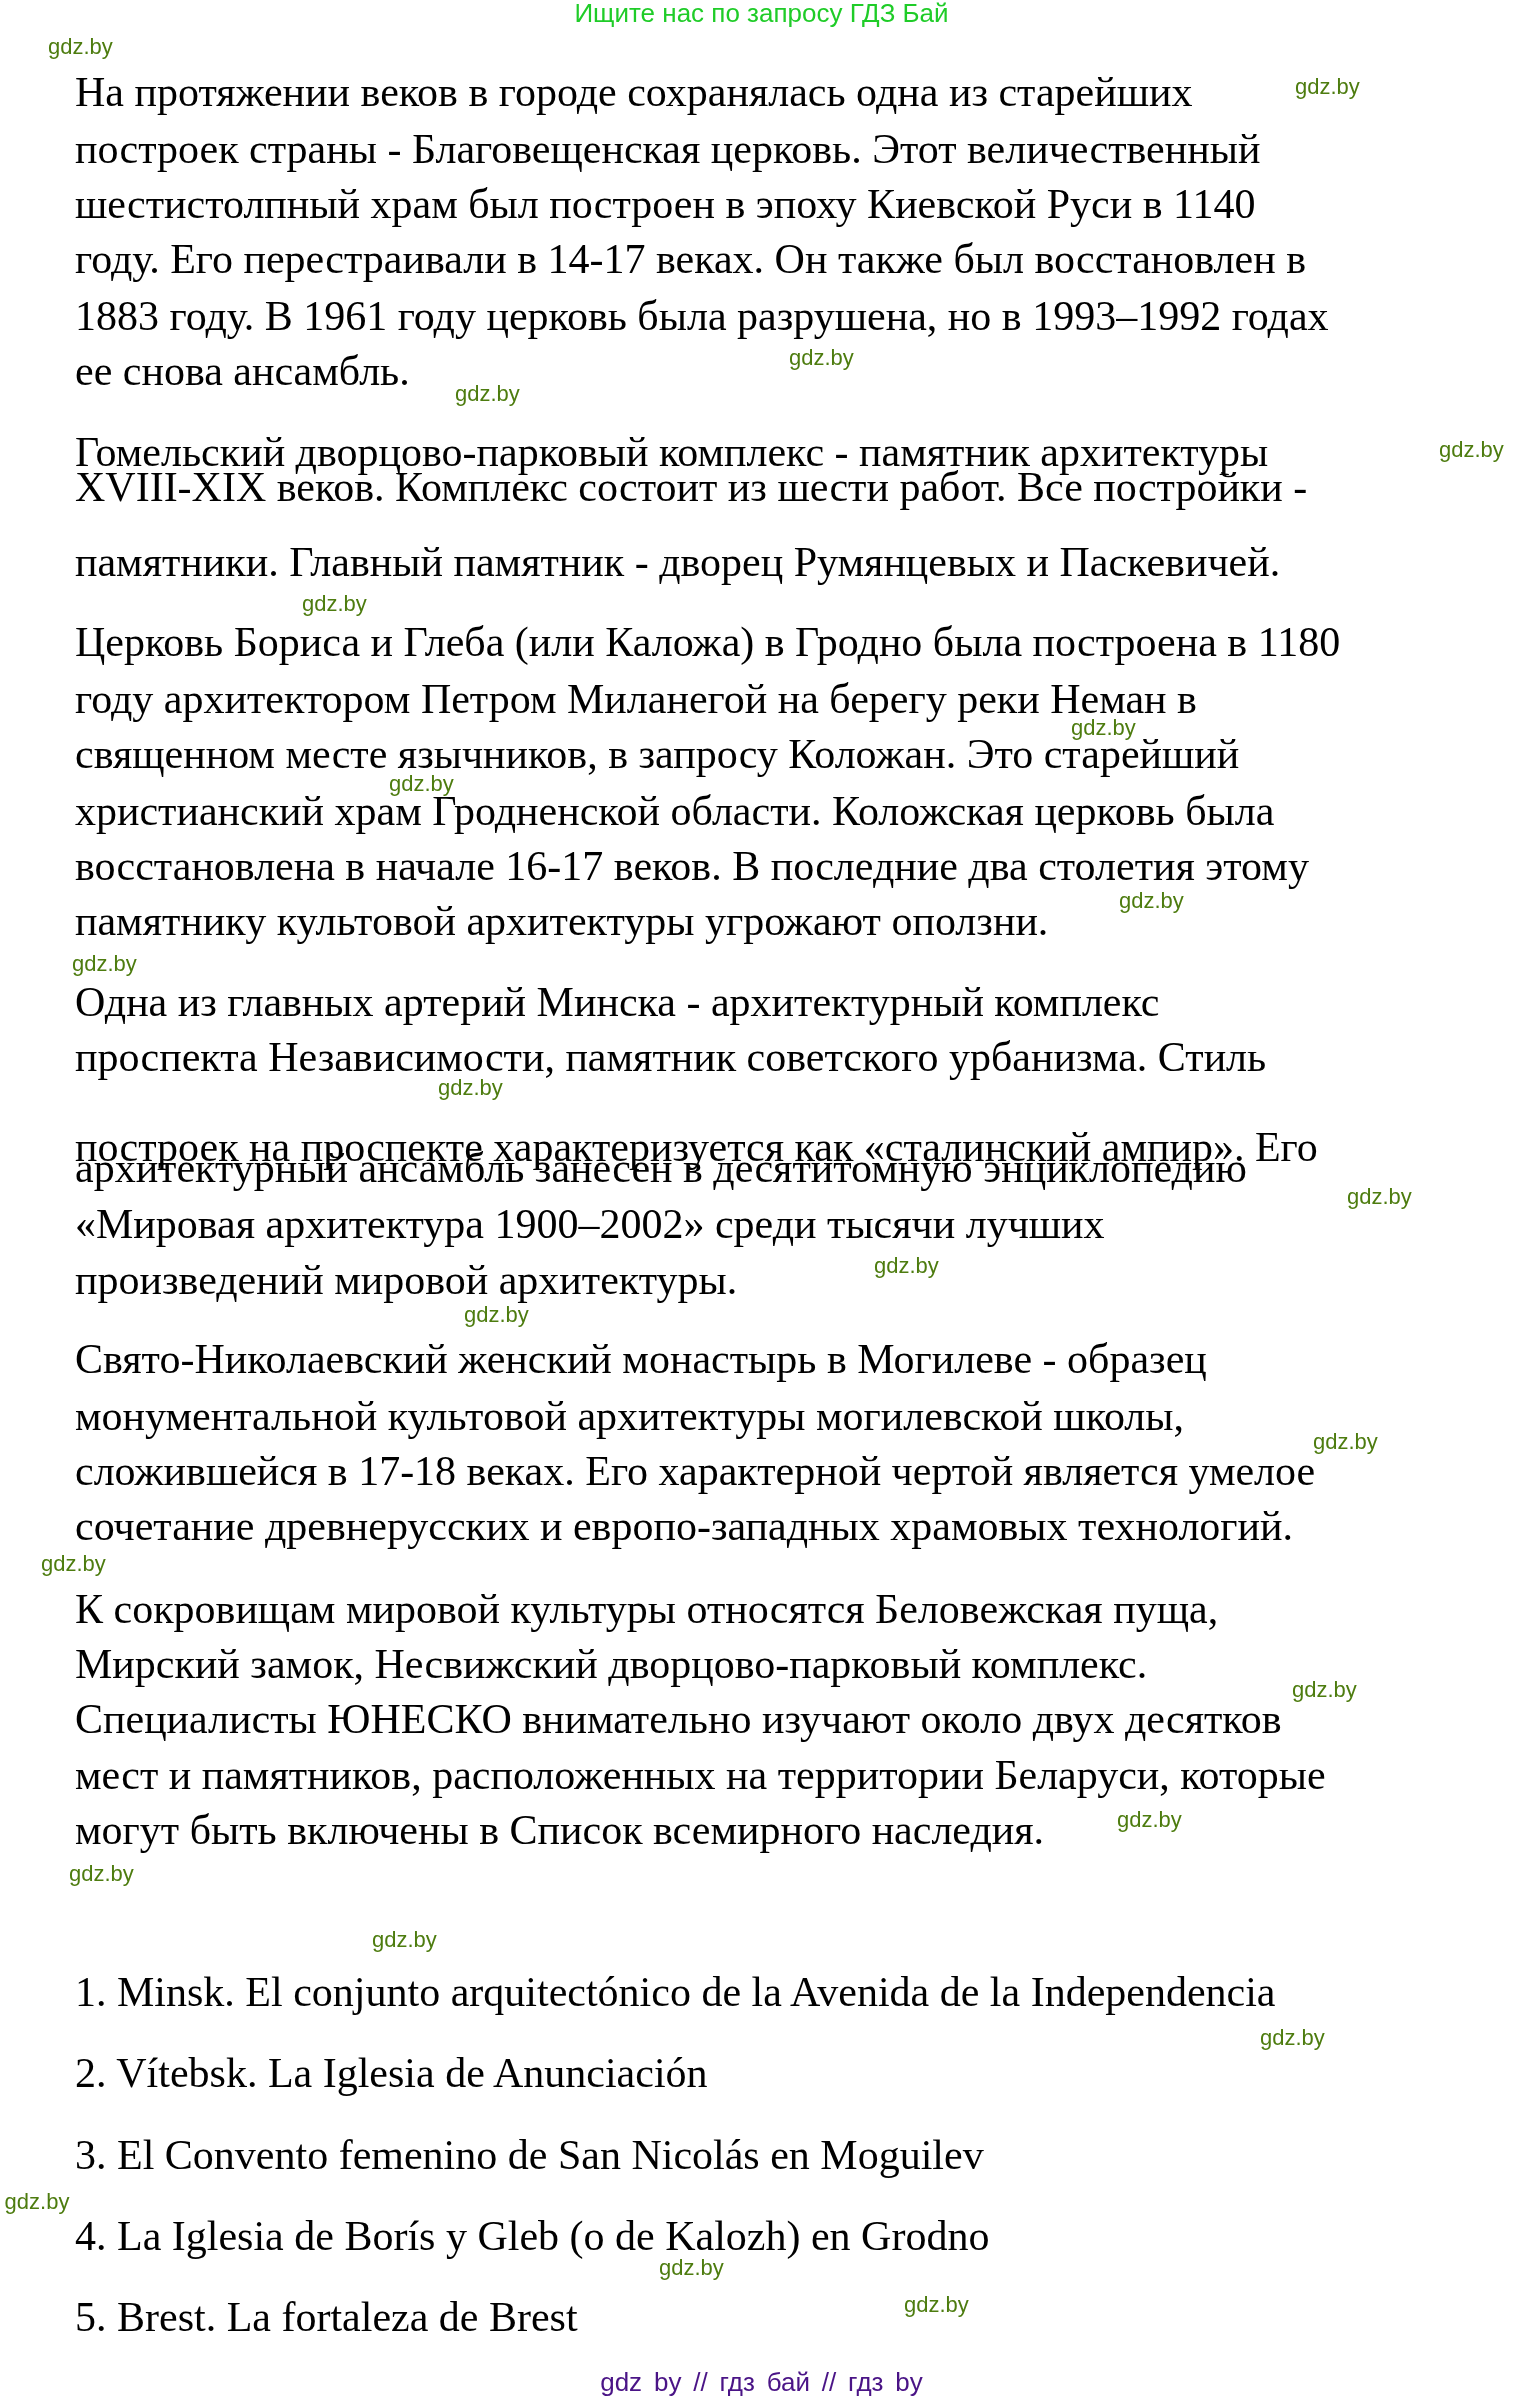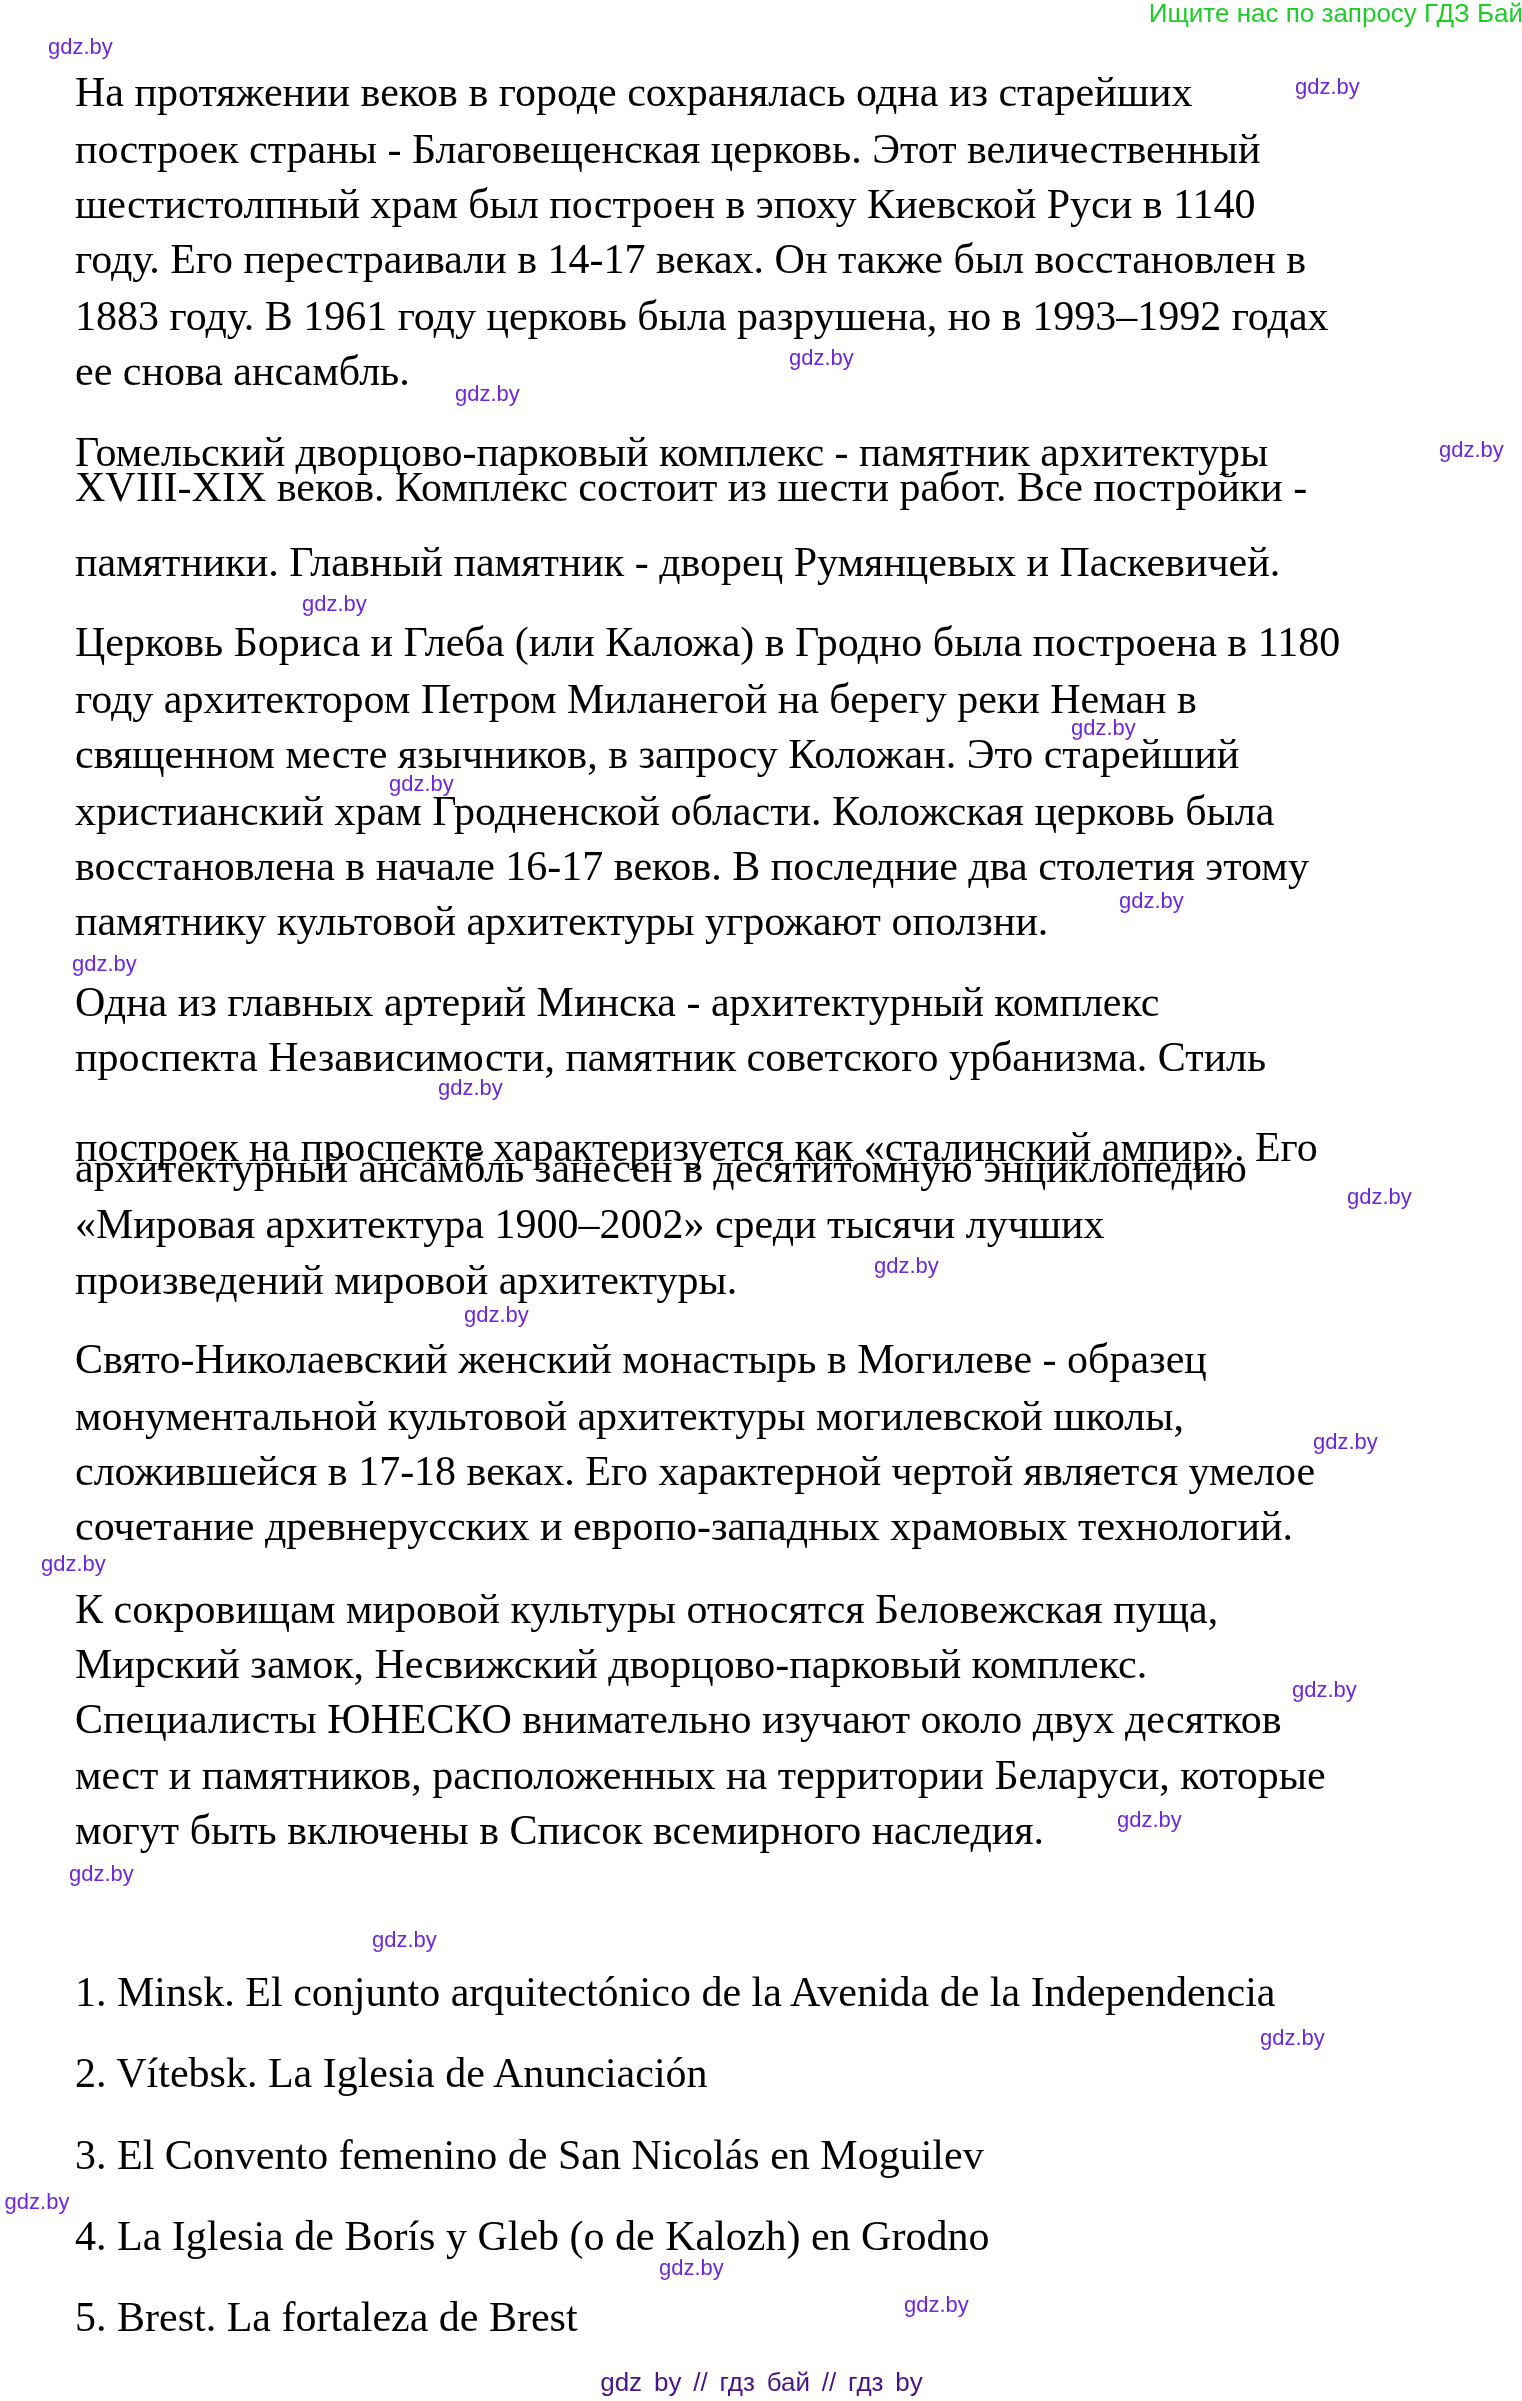--- a/index.html
+++ b/index.html
@@ -7,21 +7,21 @@
     position: relative;
     width: 1523px;
     height: 2401px;
     overflow: hidden;
     background: #ffffff;
   }
   .header-banner {
     position: absolute;
     left: 0; width: 1523px;
     top: 0;
-    text-align: right;
+    text-align: center;
     font-family: "Liberation Sans", "DejaVu Sans", sans-serif;
     font-size: 26px;
     line-height: 27.6px;
     color: #1fcc28;
   }
   .footer-banner {
     position: absolute;
     left: 0; width: 1523px;
     top: 2369px;
     text-align: center;
@@ -39,21 +39,21 @@
     line-height: 46px;
     height: 46px;
     color: #000000;
     white-space: nowrap;
   }
   .wm {
     position: absolute;
     font-family: "Liberation Sans", "DejaVu Sans", sans-serif;
     font-size: 22px;
     line-height: 24.5px;
-    color: #6d28d9;
+    color: #4d7c0f;
     white-space: nowrap;
   }
   .document { position: absolute; left: 0; top: 0; width: 1523px; height: 2401px; }
 </style>
 </head>
 <body>
 
 <div class="document">
 
   <div class="header-banner">Ищите нас по запросу ГДЗ Бай</div>

